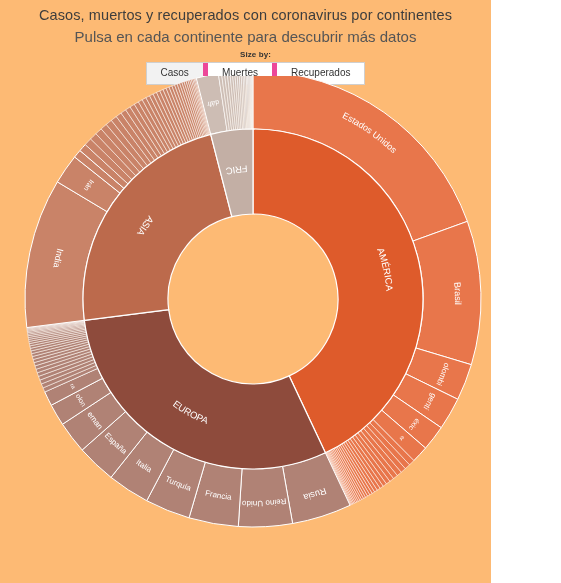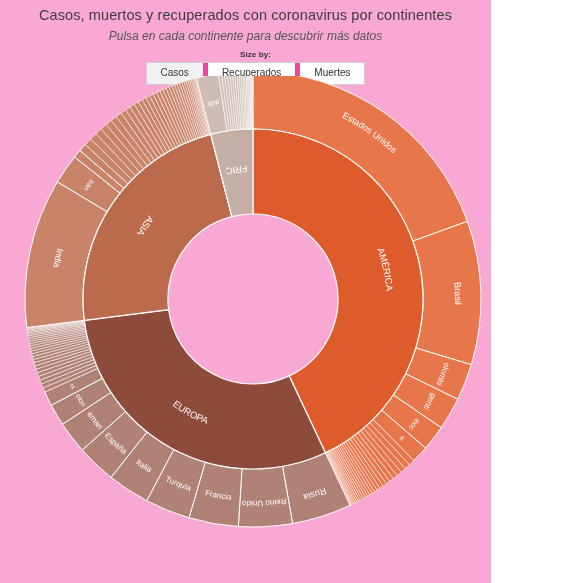--- a/index.html
+++ b/index.html
@@ -12,39 +12,38 @@
     height: 583px;
     font-family: "Liberation Sans", sans-serif;
     color: #333333;
     overflow: hidden;
     position: relative;
   }
   #page {
     width: 491px;
     height: 583px;
     position: relative;
-    background: #f9a8d4;
+    background: #fdba74;
     box-sizing: border-box;
   }
   .header {
     padding-top: 4px;
     text-align: center;
   }
   .chart-title {
     font-size: 14.5px;
     font-weight: 400;
     color: #3d3d3d;
     letter-spacing: 0.1px;
     margin: 0;
     padding: 2px 0 0 0;
     line-height: 18px;
   }
   .chart-subtitle {
-    font-size: 12px;
-    font-style: italic;
+    font-size: 15px;
     color: #555555;
     margin: 0;
     padding: 6px 0 0 0;
     line-height: 13px;
   }
   .sizeby-wrap {
     margin-top: 7px;
     text-align: center;
     margin-left: 20px;
   }
@@ -112,22 +111,22 @@
 
 <div id="page">
 
   <div class="header">
     <div class="chart-title">Casos, muertos y recuperados con coronavirus por continentes</div>
     <div class="chart-subtitle">Pulsa en cada continente para descubrir más datos</div>
     <div class="sizeby-wrap">
       <div class="sizeby-label">Size by:</div>
       <div class="toggle-group" id="toggle-group">
           <div class="toggle-btn selected">Casos</div>
+          <div class="toggle-btn">Muertes</div>
           <div class="toggle-btn">Recuperados</div>
-          <div class="toggle-btn">Muertes</div>
         </div>
     </div>
   </div>
 
   <div class="sunburst-wrap">
     <svg id="sunburst-svg" width="561" height="470" viewBox="0 0 561 470">
         <g>
           <path d="M 253 -5 A 228 228 0 0 1 467.36659719538153 145.34073135244546 L 412.83474352287215 165.09615934173564 A 170 170 0 0 0 253 53 Z" fill="#E8764B" stroke="#ffffff" stroke-width="1"></path>
           <path d="M 467.36659719538153 145.34073135244546 A 228 228 0 0 1 471.3305967120847 288.6943722045126 L 415.790357197607 271.98264594196115 A 170 170 0 0 0 412.83474352287215 165.09615934173564 Z" fill="#E8764B" stroke="#ffffff" stroke-width="1"></path>
           <path d="M 471.3305967120847 288.6943722045126 A 228 228 0 0 1 457.7660151980277 323.27401966571944 L 405.67641484063466 297.76571641742237 A 170 170 0 0 0 415.790357197607 271.98264594196115 Z" fill="#E8764B" stroke="#ffffff" stroke-width="1"></path>

